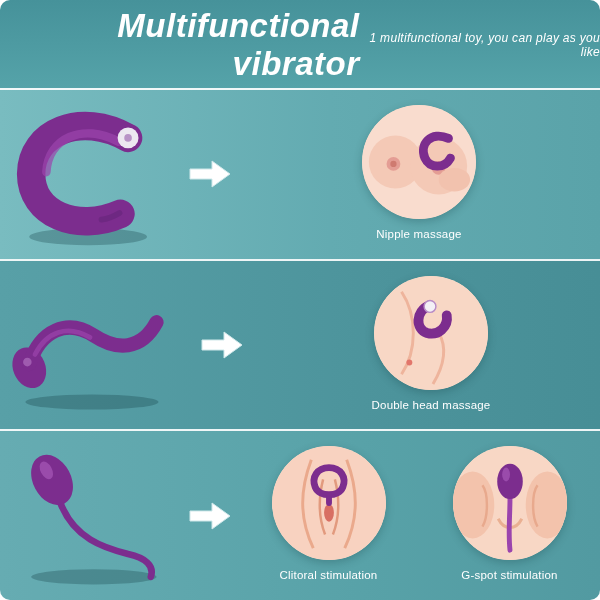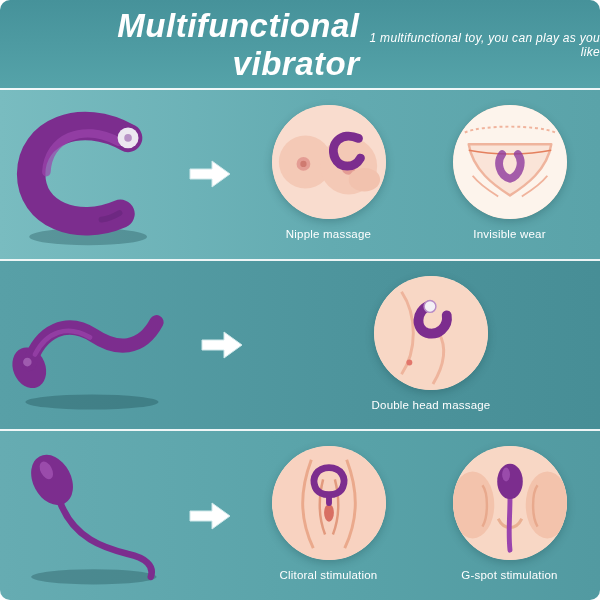--- a/index.html
+++ b/index.html
@@ -100,34 +100,20 @@
           <circle cx="78" cy="62" r="29" fill="#f4c9b6"></circle>
           <circle cx="32" cy="60" r="7" fill="#e49d94"></circle>
           <circle cx="32" cy="60" r="3.2" fill="#cf7a70"></circle>
           <circle cx="78" cy="64" r="7" fill="#e49d94"></circle>
           <ellipse cx="94" cy="76" rx="16" ry="12" fill="#f2c2ae"></ellipse>
           <path d="M88 34 C 70 26, 58 40, 64 54 C 69 65, 84 65, 90 54" stroke="#7c2d8e" stroke-width="9" fill="none" stroke-linecap="round"></path>
         </svg>
       </div>
       <figcaption>Nipple massage</figcaption>
     </figure>
-    <figure class="panel">
-      <div class="circle">
-        <svg viewBox="0 0 116 116">
-          <circle cx="58" cy="58" r="58" fill="#fdf4ec"></circle>
-          <path d="M12 28 C 30 20, 86 20, 104 28" stroke="#f0b39c" stroke-width="2" fill="none" stroke-dasharray="3 3"></path>
-          <path d="M16 40 L 100 40 C 96 66, 74 82, 58 92 C 42 82, 20 66, 16 40 Z" fill="#f7d8c8" opacity=".55" stroke="#e4805e" stroke-width="2.5" stroke-linejoin="round"></path>
-          <path d="M16 46 C 40 51, 76 51, 100 46" stroke="#e4805e" stroke-width="1.5" fill="none"></path>
-          <path d="M20 72 C 28 82, 38 88, 46 93" stroke="#f0b39c" stroke-width="2" fill="none"></path>
-          <path d="M96 72 C 88 82, 78 88, 70 93" stroke="#f0b39c" stroke-width="2" fill="none"></path>
-          <path d="M50 50 C 44 58, 47 72, 58 75 C 68 72, 72 58, 66 50" fill="none" stroke="#8e3a9e" stroke-width="8" stroke-linecap="round" opacity=".8"></path>
-        </svg>
-      </div>
-      <figcaption>Invisible wear</figcaption>
-    </figure>
   </section>
 
   <section class="row row2">
     <div class="product-wrap">
       <svg viewBox="0 0 178 160" width="170" height="152">
         <ellipse cx="90" cy="140" rx="70" ry="8" fill="rgba(15,55,60,.28)"></ellipse>
         <ellipse cx="24" cy="104" rx="17" ry="22" fill="#7c2d8e" transform="rotate(-22 24 104)"></ellipse>
         <path d="M24 100 C 36 64, 64 52, 92 70 C 116 86, 142 86, 158 56" stroke="#7c2d8e" stroke-width="15" fill="none" stroke-linecap="round"></path>
         <path d="M30 90 C 42 66, 64 58, 88 72" stroke="#9b44ad" stroke-width="5" fill="none" stroke-linecap="round" opacity=".7"></path>
         <circle cx="22" cy="98" r="4.5" fill="#a866b8" opacity=".8"></circle>

